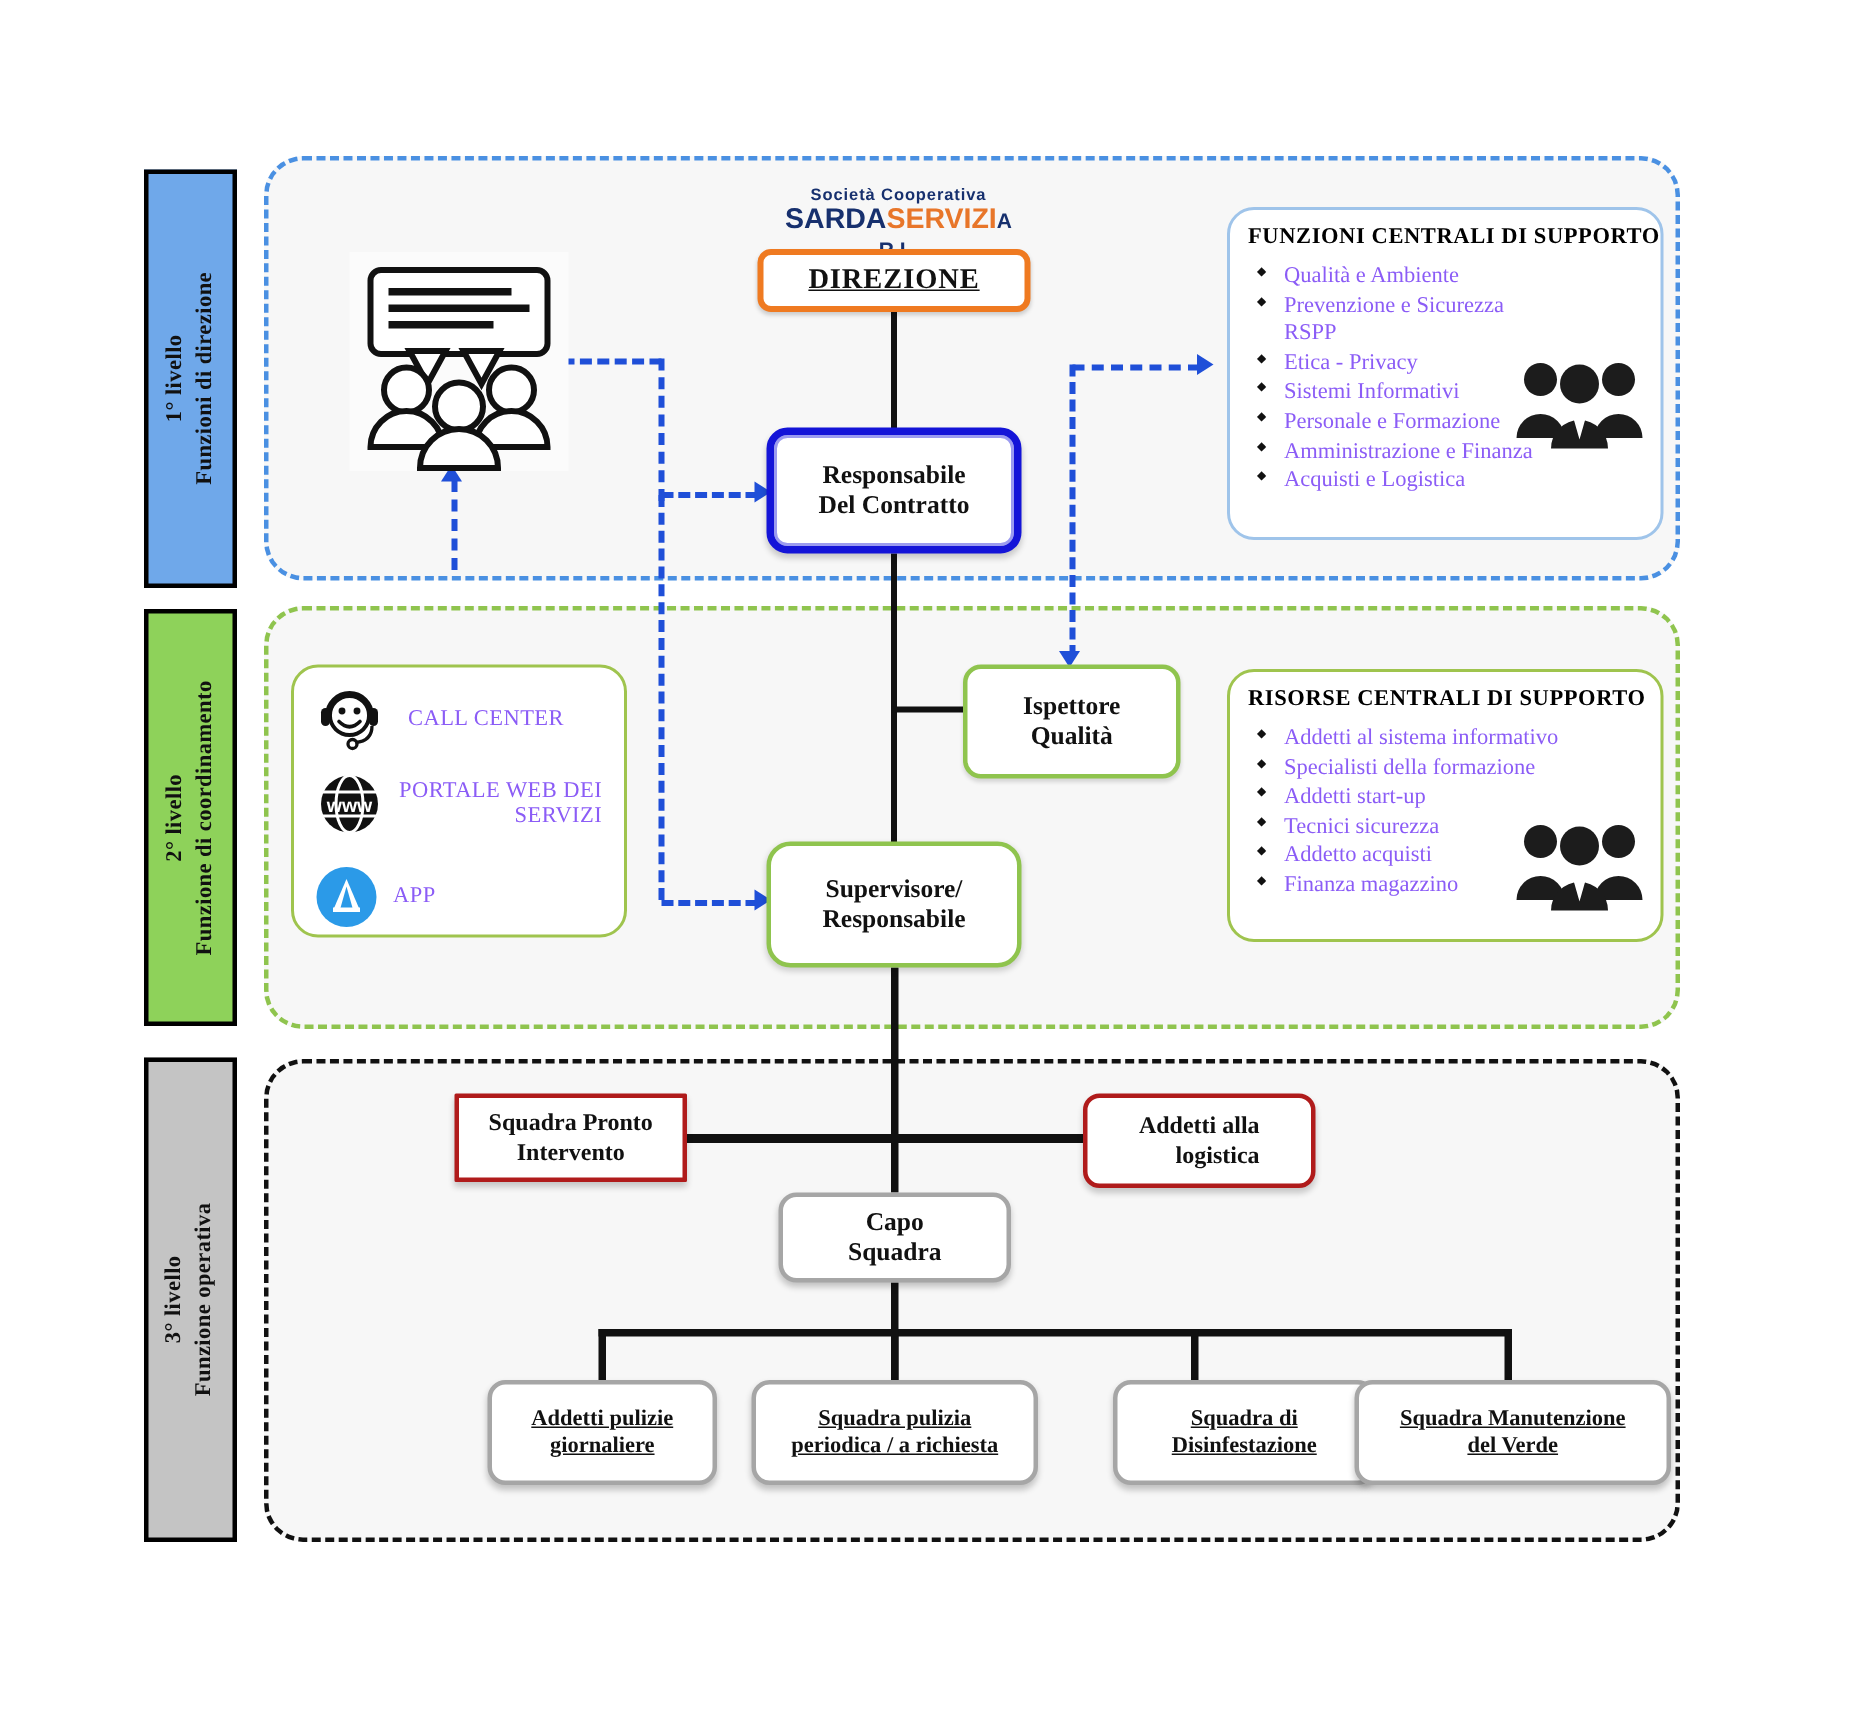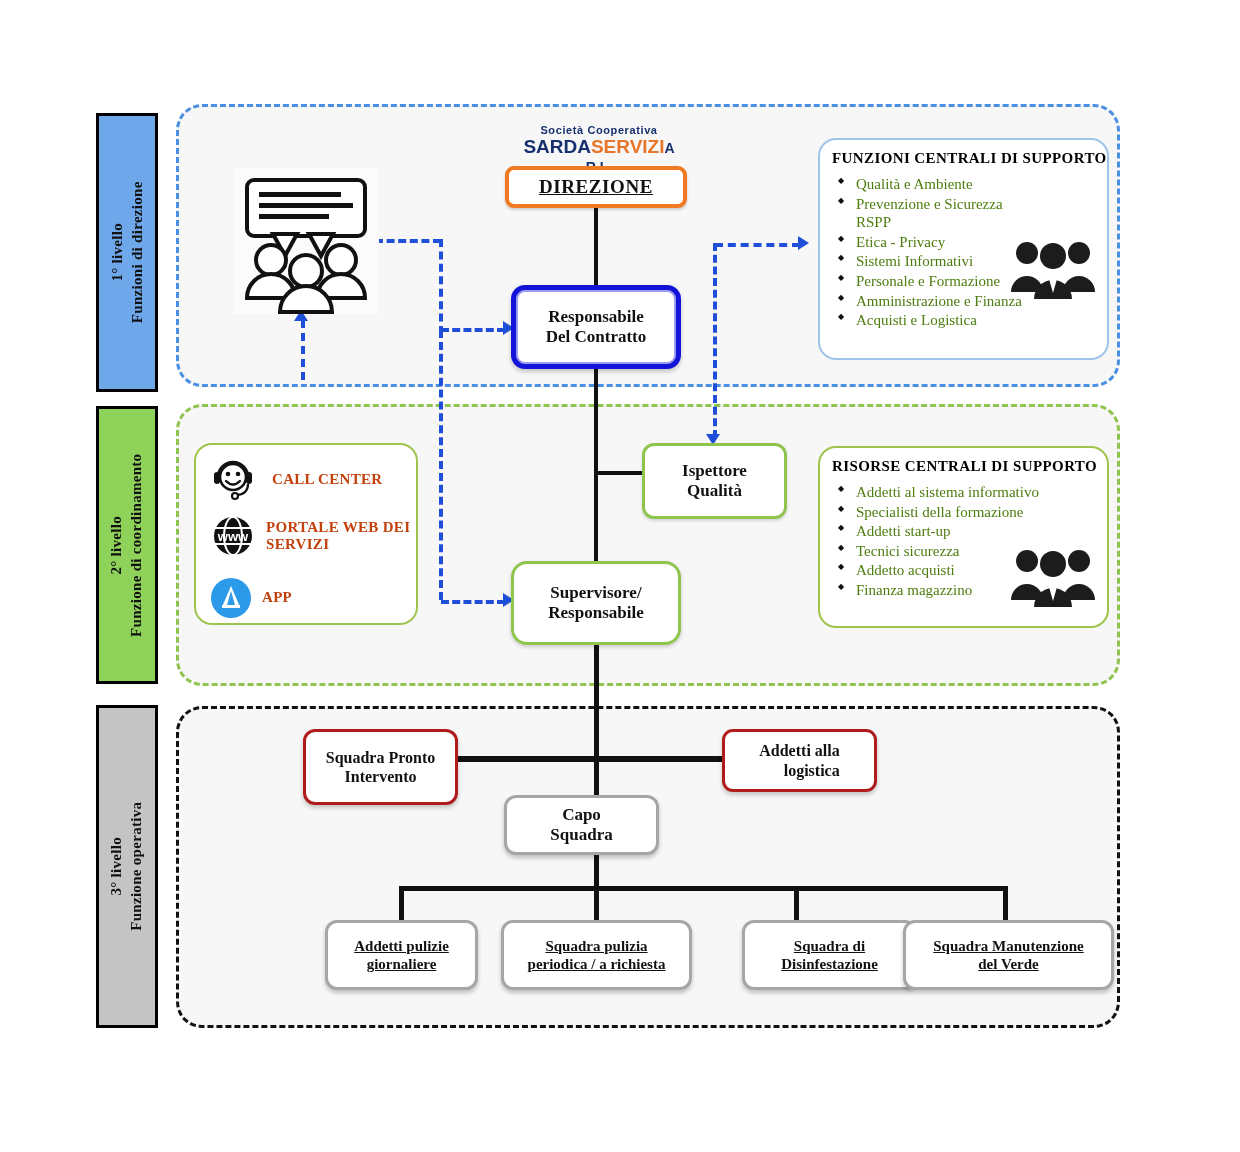--- a/index.html
+++ b/index.html
@@ -66,32 +66,32 @@
     left:642px;top:443px;width:145px;height:76px;
     border:3px solid #8fc44e;border-radius:12px;font-size:17px;
     box-shadow:0 2px 3px rgba(0,0,0,.14);
   }
   #supervisore{
     left:511px;top:561px;width:170px;height:84px;
     border:3px solid #8fc44e;border-radius:16px;font-size:17px;
     box-shadow:0 2px 4px rgba(0,0,0,.18);
   }
   #squadra-pronto{
-    left:303px;top:729px;width:155px;height:76px;
-    border:3px solid #b01b1b;border-radius:12px;font-size:16px;
+    left:303px;top:729px;width:155px;height:59px;
+    border:3px solid #b01b1b;border-radius:1px;font-size:16px;
     box-shadow:0 3px 4px rgba(0,0,0,.2);
   }
   #addetti-logistica{
     left:722px;top:729px;width:155px;height:63px;
     border:3px solid #b01b1b;border-radius:11px;font-size:16px;
     box-shadow:0 3px 4px rgba(0,0,0,.2);
     text-align:right;
   }
   #capo-squadra{
-    left:504px;top:795px;width:155px;height:60px;
+    left:519px;top:795px;width:155px;height:60px;
     border:3px solid #a6a6a6;border-radius:12px;font-size:17px;
     box-shadow:0 3px 4px rgba(0,0,0,.22);
   }
   .leaf{
     top:920px;height:70px;
     border:3px solid #a6a6a6;border-radius:12px;font-size:15px;
     box-shadow:0 3px 4px rgba(0,0,0,.22);
     text-decoration:underline;
   }
   #leaf0{left:325px;width:153px;}
@@ -107,37 +107,37 @@
   #funzioni-panel{left:818px;top:138px;width:291px;height:222px;border:2px solid #9fc4ea;}
   #risorse-panel{left:818px;top:446px;width:291px;height:182px;border:2px solid #9fc44e;}
   #servizi-panel{left:194px;top:443px;width:224px;height:182px;border:2px solid #9fc44e;}
 
   .panel-title{
     font-weight:bold;font-size:15px;color:#000000;
     letter-spacing:.4px;margin:10px 0 8px 12px;
   }
   .panel ul{list-style:none;margin:0;padding:0 0 0 16px;}
   .panel ul li{
-    position:relative;font-size:15px;color:#4d7c0f;
+    position:relative;font-size:15px;color:#8b5cf6;
     line-height:1.24;padding-left:20px;margin-bottom:1px;
     white-space:pre-line;
   }
   .panel ul li::before{
     content:"\25C6";position:absolute;left:2px;top:1px;font-size:8px;color:#111;
   }
 
   
   .people-icon{position:absolute;}
 
   
   .srv-row{position:absolute;display:flex;align-items:center;}
   #srv-call{left:14px;top:12px;}
   #srv-web{left:14px;top:68px;}
   #srv-app{left:14px;top:132px;}
-  .srv-text{font-weight:bold;font-size:15px;color:#c2410c;line-height:1.15;margin-left:10px;letter-spacing:.3px;}
+  .srv-text{font-weight:normal;font-size:15px;color:#8b5cf6;line-height:1.15;margin-left:10px;letter-spacing:.3px;text-align:right;}
   #srv-call .srv-text{margin-left:16px;}
 
   
   #logo{
     position:absolute;left:509px;top:125px;width:180px;text-align:center;
     font-family:"Liberation Sans", sans-serif;line-height:1;
   }
   #logo .l1{font-size:11px;font-weight:bold;letter-spacing:.6px;color:#17306e;}
   #logo .l2{font-size:19px;font-weight:bold;letter-spacing:0px;color:#17306e;margin-top:1px;}
   #logo .l2 .srv{color:#e8762a;}

